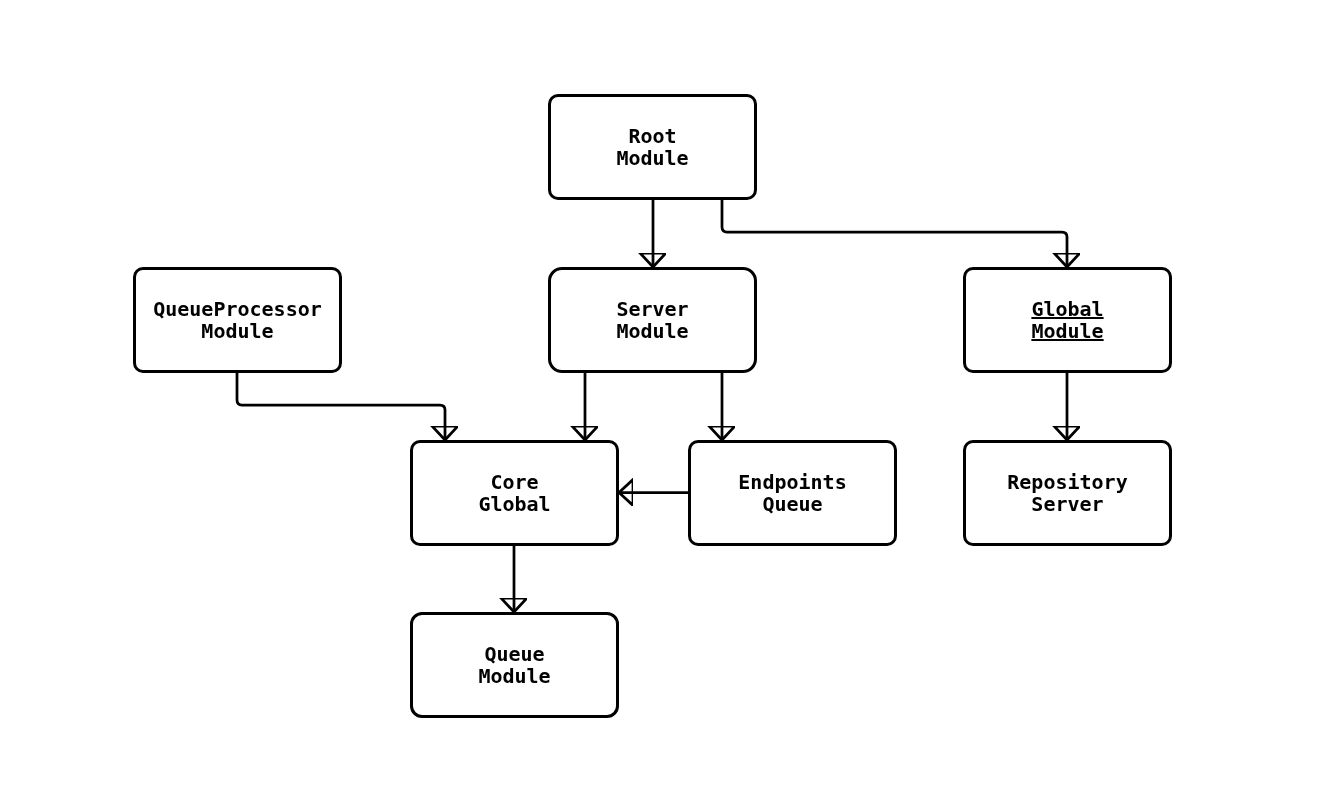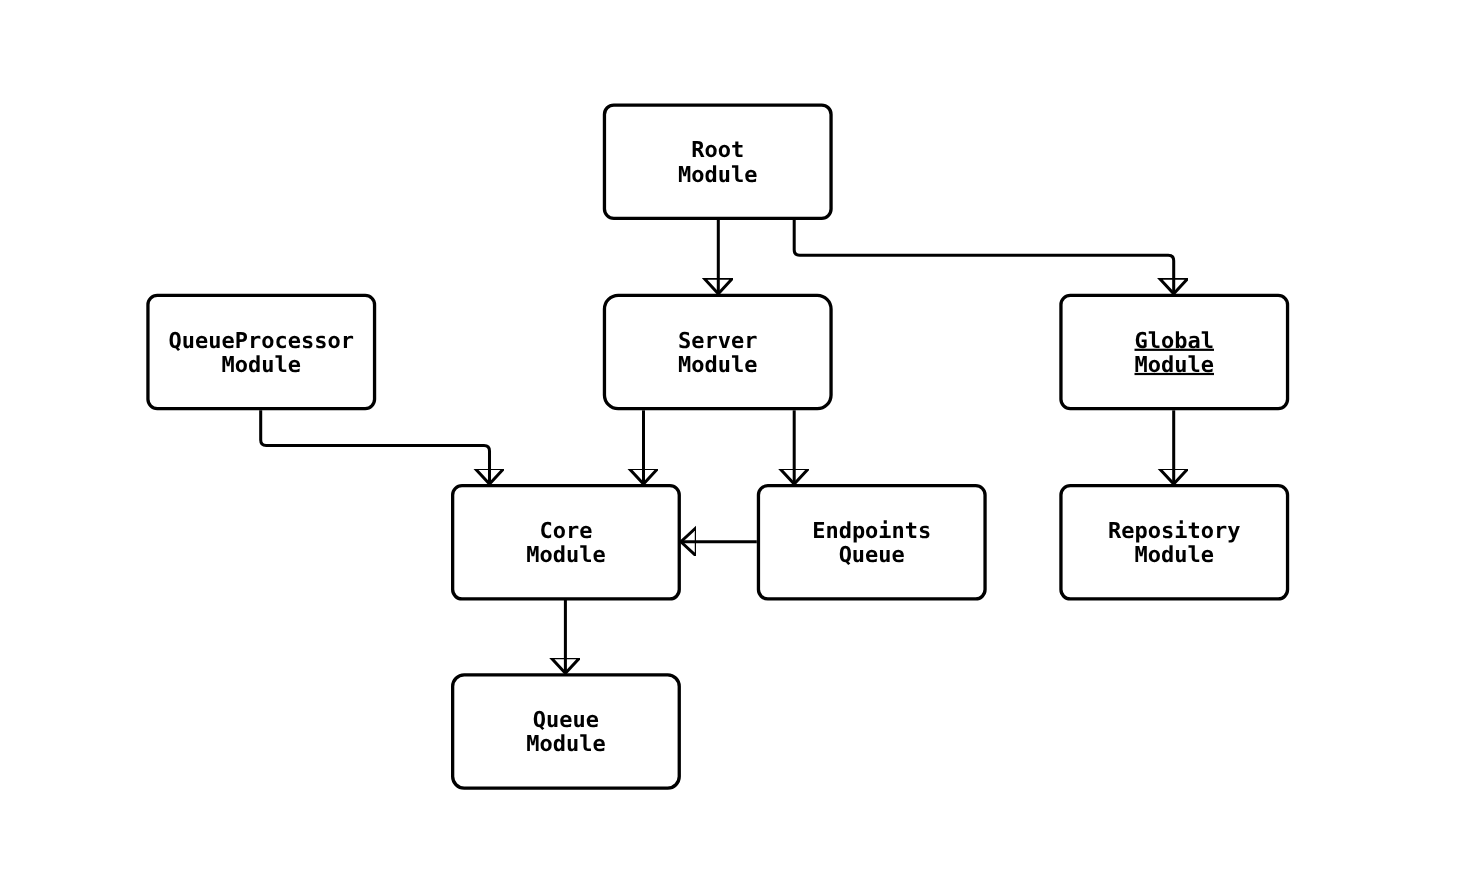--- a/index.html
+++ b/index.html
@@ -92,31 +92,31 @@
 Module</span>
   </div>
 
   <div class="node" style="left:963px; top:267px;text-decoration:underline;">
     <span class="label">Global
 Module</span>
   </div>
 
   <div class="node" style="left:410px; top:440px;">
     <span class="label">Core
-Module</span>
+Global</span>
   </div>
 
   <div class="node" style="left:688px; top:440px;">
     <span class="label">Endpoints
 Queue</span>
   </div>
 
   <div class="node" style="left:963px; top:440px;">
     <span class="label">Repository
-Module</span>
+Server</span>
   </div>
 
   <div class="node" style="left:410px; top:612px;border-radius:12px;">
     <span class="label">Queue
 Module</span>
   </div>
 
 </div>
 
 </body></html>

